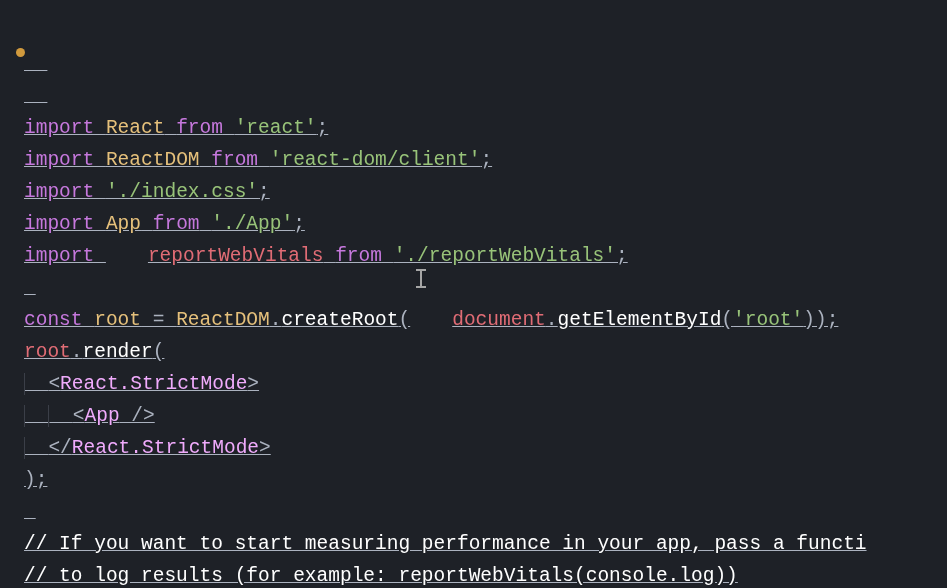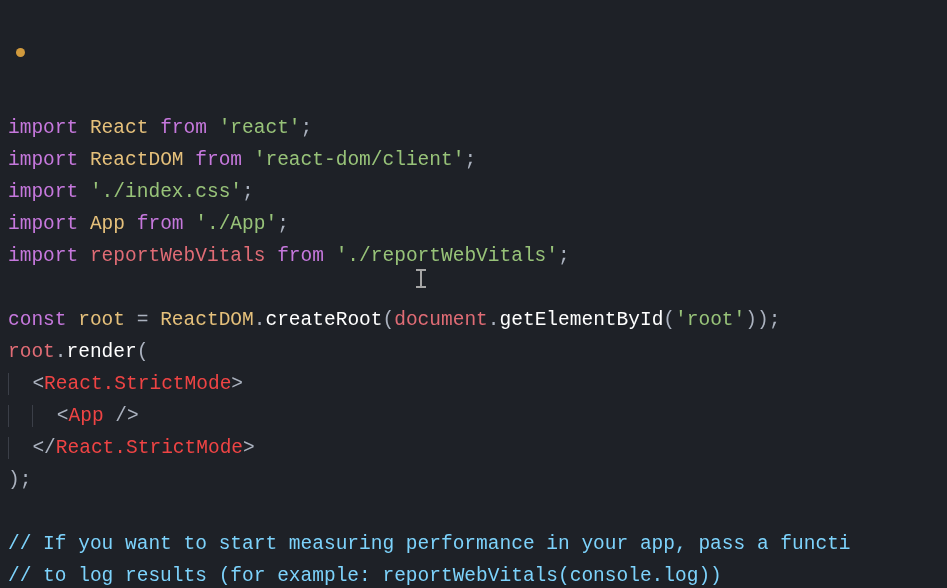--- a/index.html
+++ b/index.html
@@ -9,40 +9,41 @@
     background: #1e2127;
     font-family: 'Menlo', 'Consolas', 'Courier New', monospace;
     font-size: 19.5px;
     line-height: 32px;
     overflow: hidden;
   }
   .editor {
     position: relative;
     width: 100%;
     height: 100%;
-    padding: 16px 0 0 8px;
+    padding: 16px 0 0 24px;
     white-space: pre;
     color: #abb2bf;
+    text-decoration: underline;
   }
   .line {
     display: block;
     height: 32px;
   }
   .indent-guide {
     border-left: 1px solid #3b3f48;
   }
   .tok-kw      { color: #c678dd; }
-  .tok-ident   { color: #e06c75; }
+  .tok-ident   { color: #e06c75; margin-left: 42px; }
   .tok-const   { color: #e5c07b; }
   .tok-func    { color: #ffffff; }
   .tok-str     { color: #98c379; }
   .tok-punc    { color: #abb2bf; }
   .tok-angle   { color: #abb2bf; }
-  .tok-tag     { color: #ef4444; }
-  .tok-comment { color: #7dd3fc; }
+  .tok-tag     { color: #f0abfc; }
+  .tok-comment { color: #ffffff; }
   .tok-root    { color: #e06c75; }
   .tok-dot     { color: #abb2bf; }
   .marker {
     position: absolute;
     width: 9px; height: 9px;
     border-radius: 50%;
     background: #d19a3d;
     left: 16px;
     top: 48px;
     pointer-events: none;

